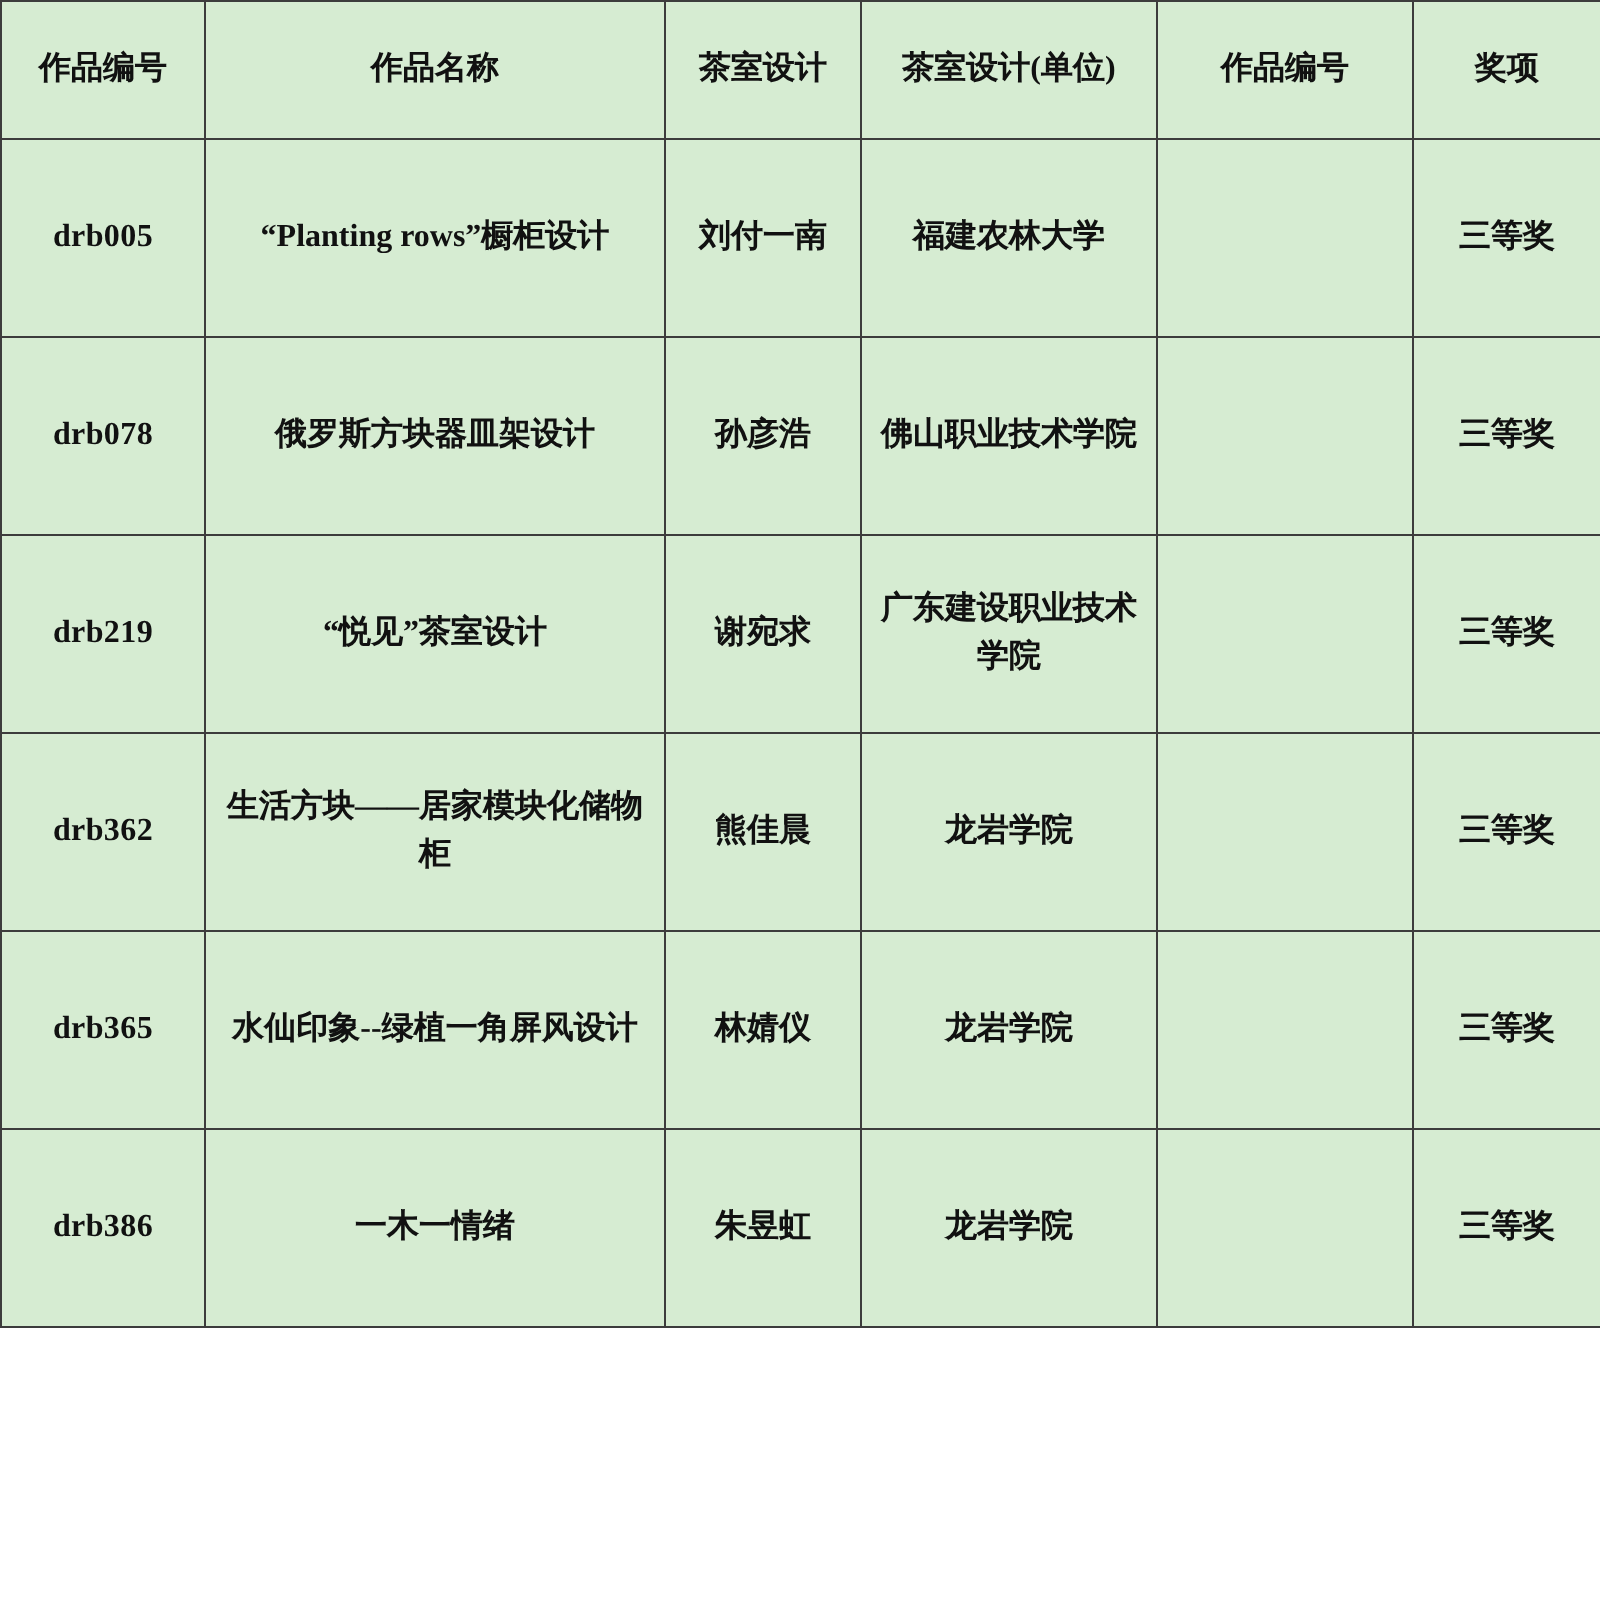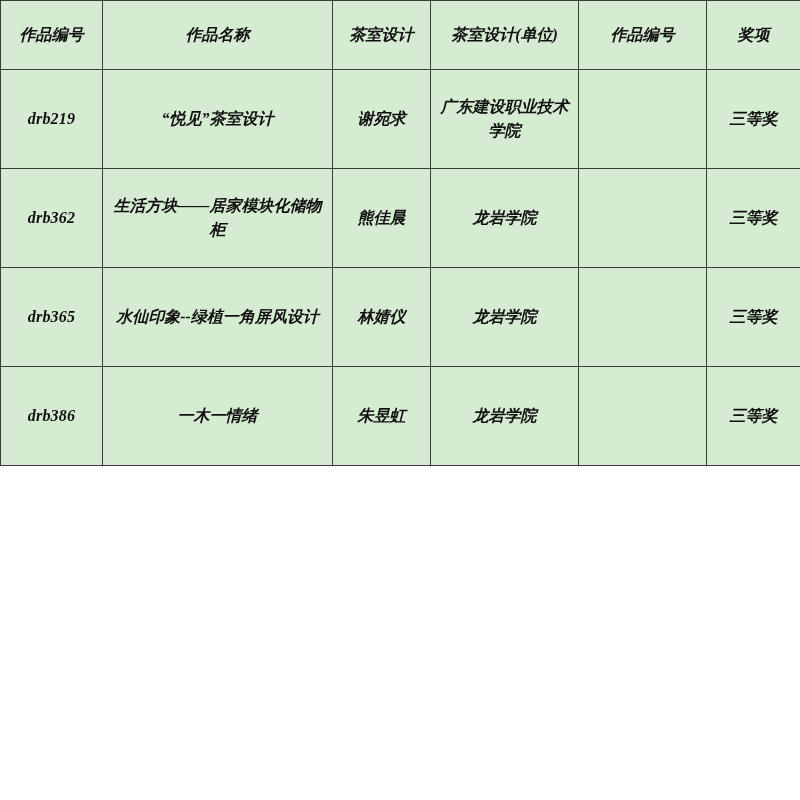--- a/index.html
+++ b/index.html
@@ -10,21 +10,20 @@
   body {
     width: 800px;
     height: 800px;
     font-family: "Liberation Serif", "DejaVu Serif", serif;
     overflow: hidden;
   }
   .table-wrap {
     width: 800px;
     height: 800px;
     box-sizing: border-box;
-    font-style: italic;
   }
   table.award-table {
     border-collapse: collapse;
     width: 800px;
     table-layout: fixed;
     background: #d6ecd2;
   }
   table.award-table td,
   table.award-table th {
     border: 1px solid #3c3c3c;
@@ -75,20 +74,36 @@
         <td>作品编号</td>
         <td>作品名称</td>
         <td>茶室设计</td>
         <td>茶室设计(单位)</td>
         <td>作品编号</td>
         <td>奖项</td>
       </tr>
     </thead>
     <tbody>
       <tr>
+        <td class="cell-id">drb005</td>
+        <td class="cell-title">“Planting rows”橱柜设计</td>
+        <td>刘付一南</td>
+        <td>福建农林大学</td>
+        <td class="cell-empty"></td>
+        <td>三等奖</td>
+      </tr>
+      <tr>
+        <td class="cell-id">drb078</td>
+        <td class="cell-title">俄罗斯方块器皿架设计</td>
+        <td>孙彦浩</td>
+        <td>佛山职业技术学院</td>
+        <td class="cell-empty"></td>
+        <td>三等奖</td>
+      </tr>
+      <tr>
         <td class="cell-id">drb219</td>
         <td class="cell-title">“悦见”茶室设计</td>
         <td>谢宛求</td>
         <td>广东建设职业技术学院</td>
         <td class="cell-empty"></td>
         <td>三等奖</td>
       </tr>
       <tr>
         <td class="cell-id">drb362</td>
         <td class="cell-title">生活方块——居家模块化储物柜</td>

